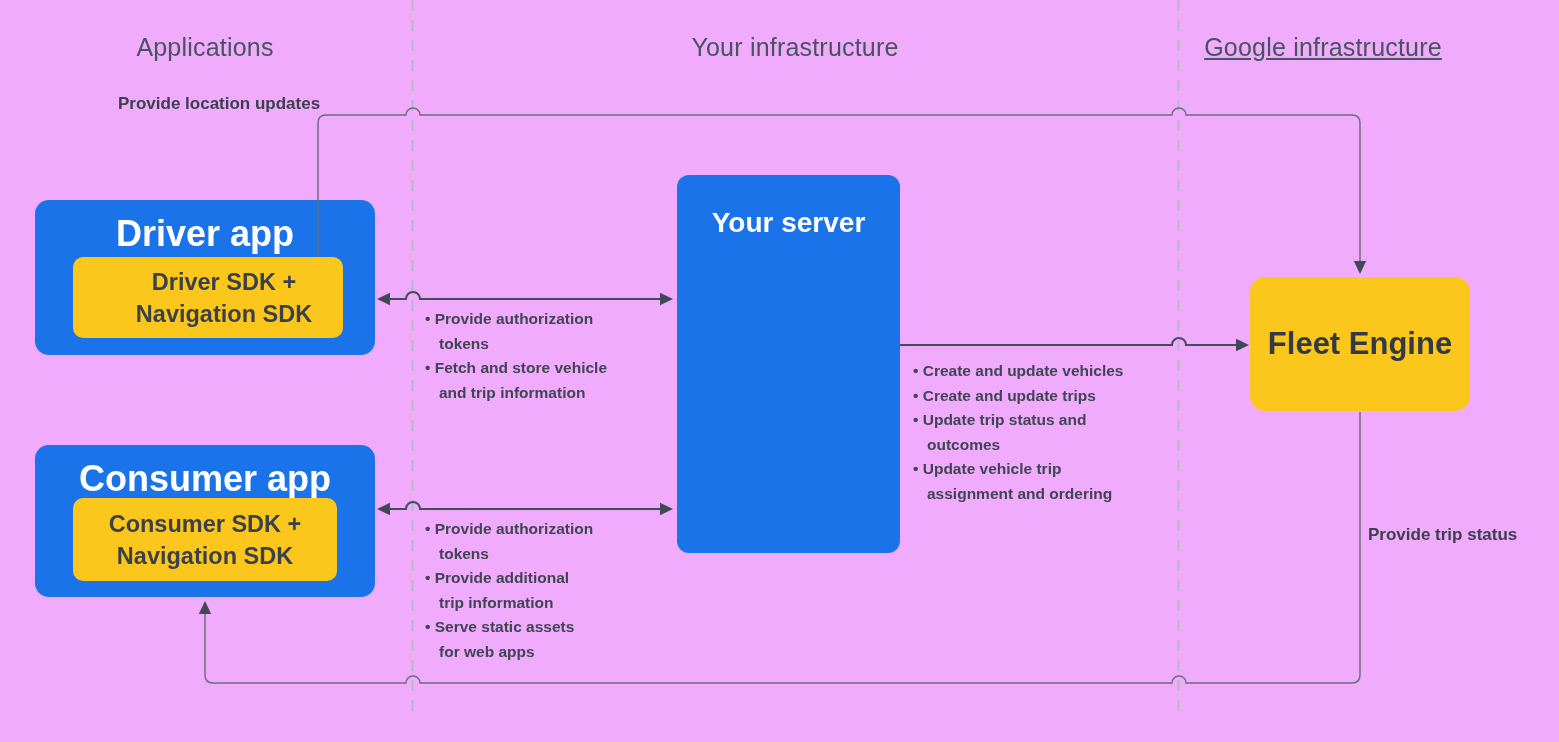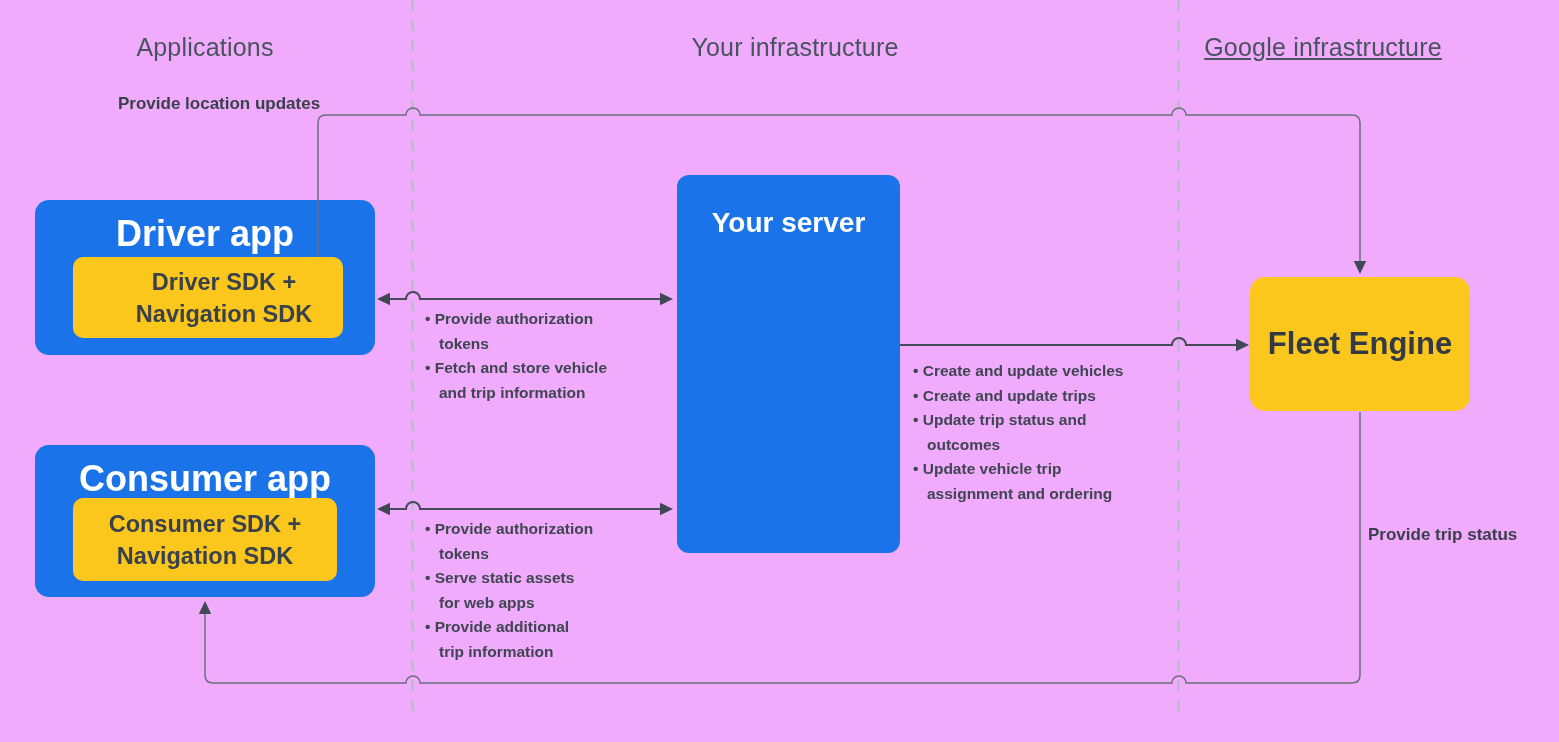--- a/index.html
+++ b/index.html
@@ -125,24 +125,24 @@
 
   <ul class="bullets list-driver">
     <li>Provide authorization
 tokens</li>
     <li>Fetch and store vehicle
 and trip information</li>
   </ul>
   <ul class="bullets list-consumer">
     <li>Provide authorization
 tokens</li>
+    <li>Provide additional
+trip information</li>
     <li>Serve static assets
 for web apps</li>
-    <li>Provide additional
-trip information</li>
   </ul>
   <ul class="bullets list-server">
     <li>Create and update vehicles</li>
     <li>Create and update trips</li>
     <li>Update trip status and
 outcomes</li>
     <li>Update vehicle trip
 assignment and ordering</li>
   </ul>
 

